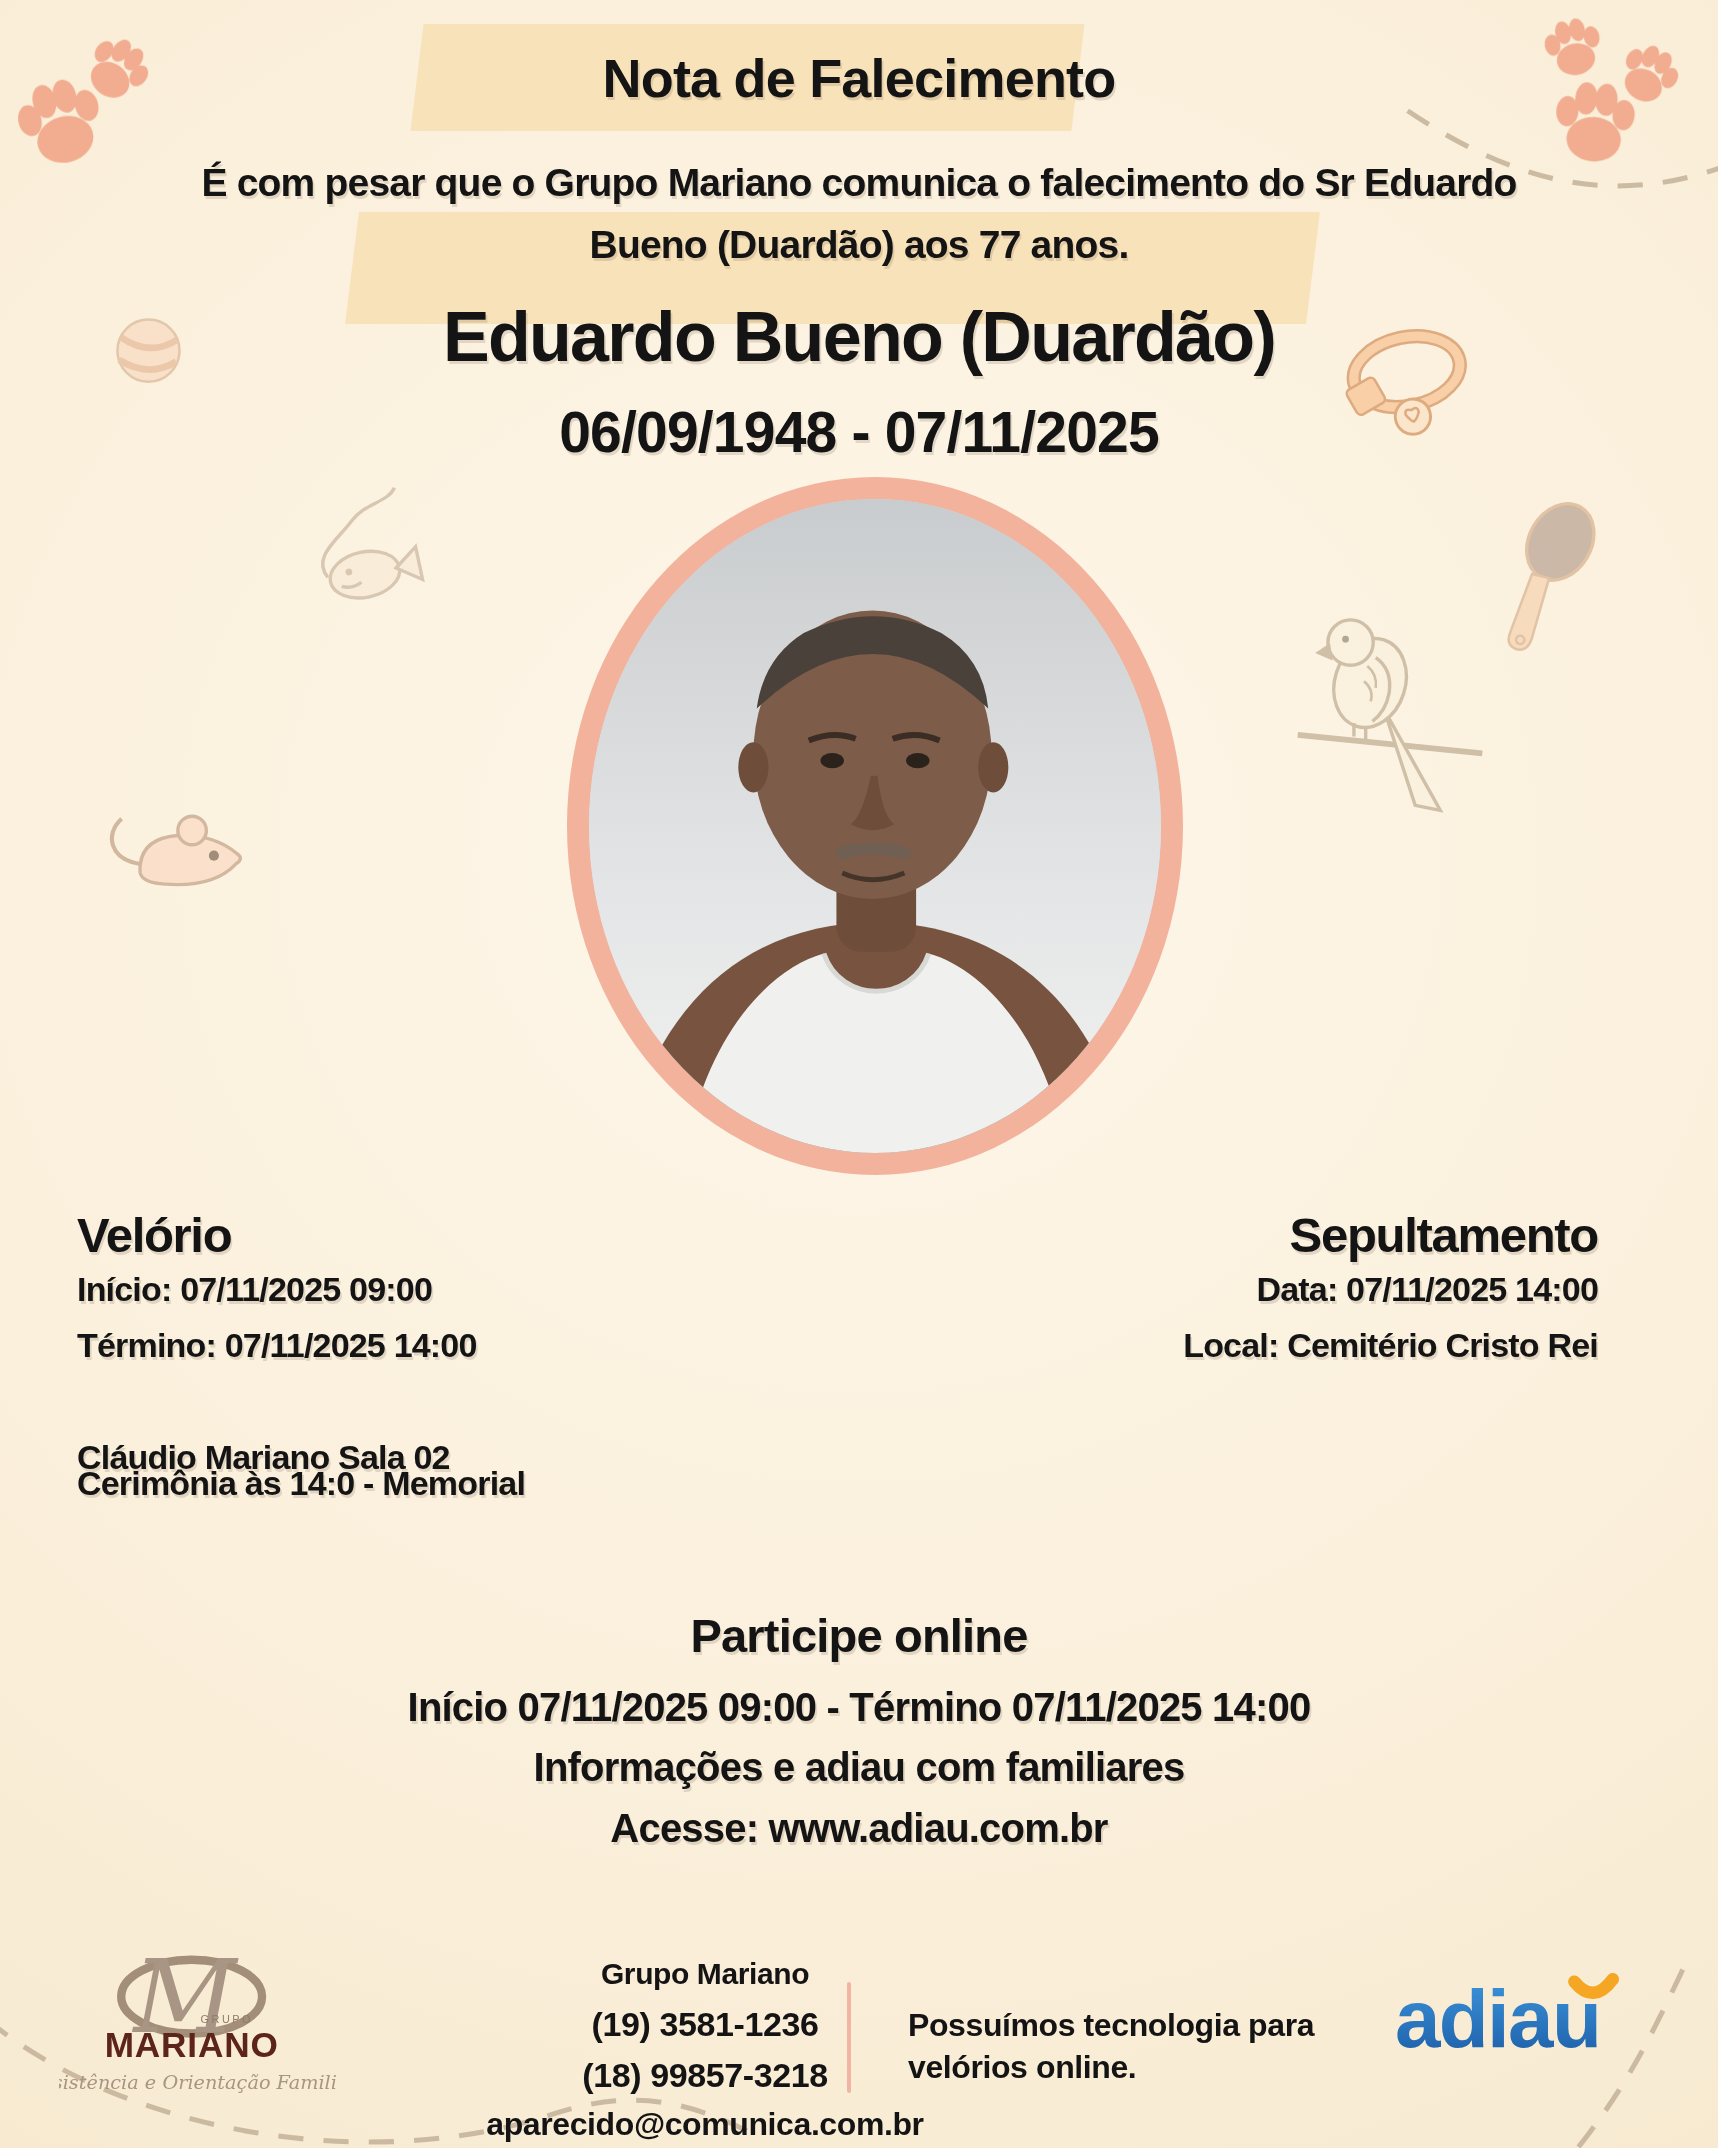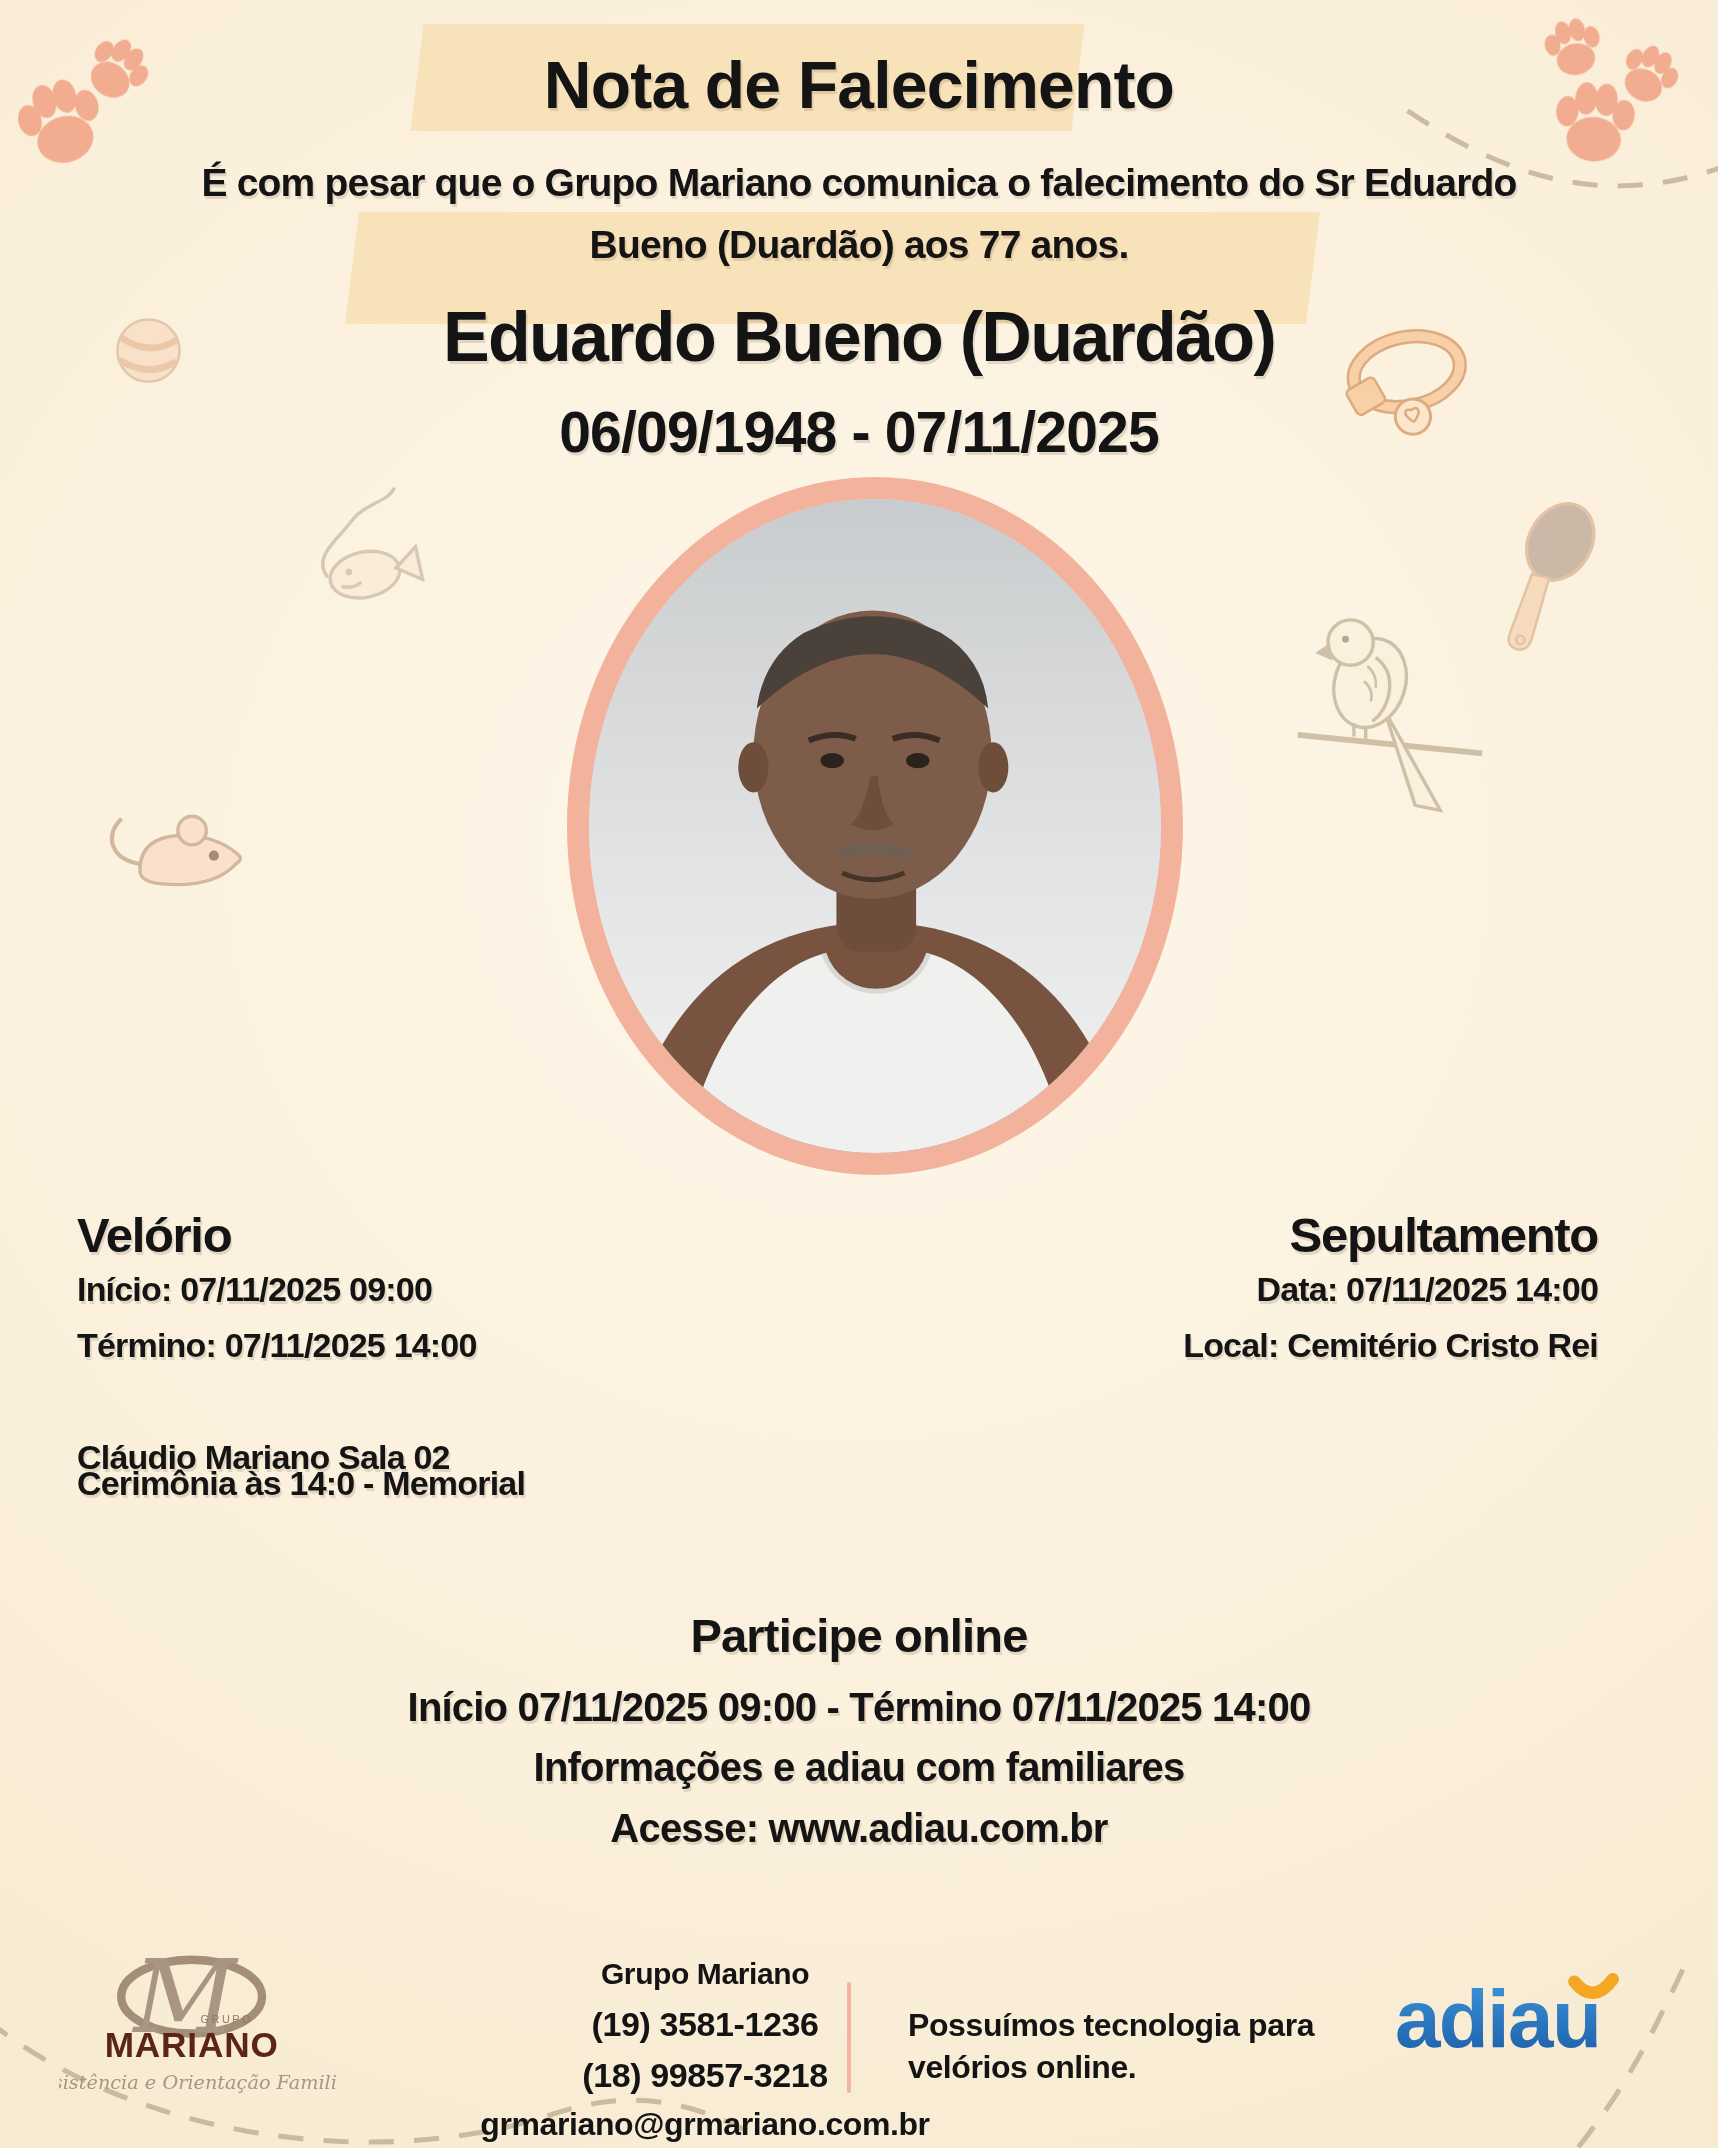--- a/index.html
+++ b/index.html
@@ -6,21 +6,21 @@
   .page{
     position:relative;width:1718px;height:2148px;overflow:hidden;
     font-family:"Liberation Sans",sans-serif;color:#141414;
     background:radial-gradient(95% 70% at 50% 40%, #fdf6e9 0%, #fbf0dc 58%, #f7ead1 100%);
   }
   .abs{position:absolute;}
   .band{position:absolute;background:#f8e2ba;transform:skewX(-7deg);}
   .t{position:absolute;font-weight:bold;white-space:nowrap;letter-spacing:-0.8px;
      text-shadow:1.7px 2.5px 0 rgba(70,45,20,.14);}
   .center{left:50%;transform:translateX(-50%);}
-  .title{font-size:66px;}
+  .title{font-size:54px;}
   .sub{font-size:39px;text-align:right;}
   .name{font-size:70px;letter-spacing:-1.7px;}
   .dates{font-size:57px;}
   .h2{font-size:49px;letter-spacing:-1.3px;}
   .line{font-size:34px;}
   .h3{font-size:47px;}
   .pline{font-size:40px;}
   .photo{
     position:absolute;left:567px;top:477px;width:616px;height:698px;
     border-radius:50%;border:22px solid #f3b29b;box-sizing:border-box;
@@ -177,21 +177,21 @@
     <ellipse cx="158" cy="58" rx="84" ry="44" fill="none" stroke="#a28e79" stroke-width="10"></ellipse>
     <text x="150" y="100" text-anchor="middle" font-family="DejaVu Serif, serif" font-style="italic" font-size="120" fill="#a89583">M</text>
     <text x="200" y="89" text-anchor="middle" font-family="Liberation Sans, sans-serif" font-size="13" letter-spacing="3" fill="#8d7c69">GRUPO</text>
     <text x="158" y="130" text-anchor="middle" font-family="Liberation Sans, sans-serif" font-weight="bold" font-size="42" letter-spacing="1" fill="#5c241b">MARIANO</text>
     <text x="160" y="168" text-anchor="middle" font-family="DejaVu Serif, serif" font-style="italic" font-size="23" fill="#a89583">Assistência e Orientação Familiar</text>
   </svg>
 
   <div class="ft center" style="left:705px;top:1957px;font-size:30px;">Grupo Mariano</div>
   <div class="ft center" style="left:705px;top:2005px;font-size:34px;">(19) 3581-1236</div>
   <div class="ft center" style="left:705px;top:2056px;font-size:34px;">(18) 99857-3218</div>
-  <div class="ft center" style="left:705px;top:2106px;font-size:32px;">grmariano@grmariano.com.br</div>
+  <div class="ft center" style="left:705px;top:2106px;font-size:32px;">aparecido@comunica.com.br</div>
 
   <div class="divider"></div>
 
   <div class="ft" style="left:908px;top:2007px;">Possuímos tecnologia para</div>
   <div class="ft" style="left:908px;top:2049px;">velórios online.</div>
 
   <svg class="abs" style="left:1380px;top:1970px;" width="256" height="96" viewBox="0 0 305 115">
     <defs>
       <linearGradient id="adiauBlue" x1="0" y1="0" x2="0" y2="1">
         <stop offset="0" stop-color="#3e97dd"></stop>

